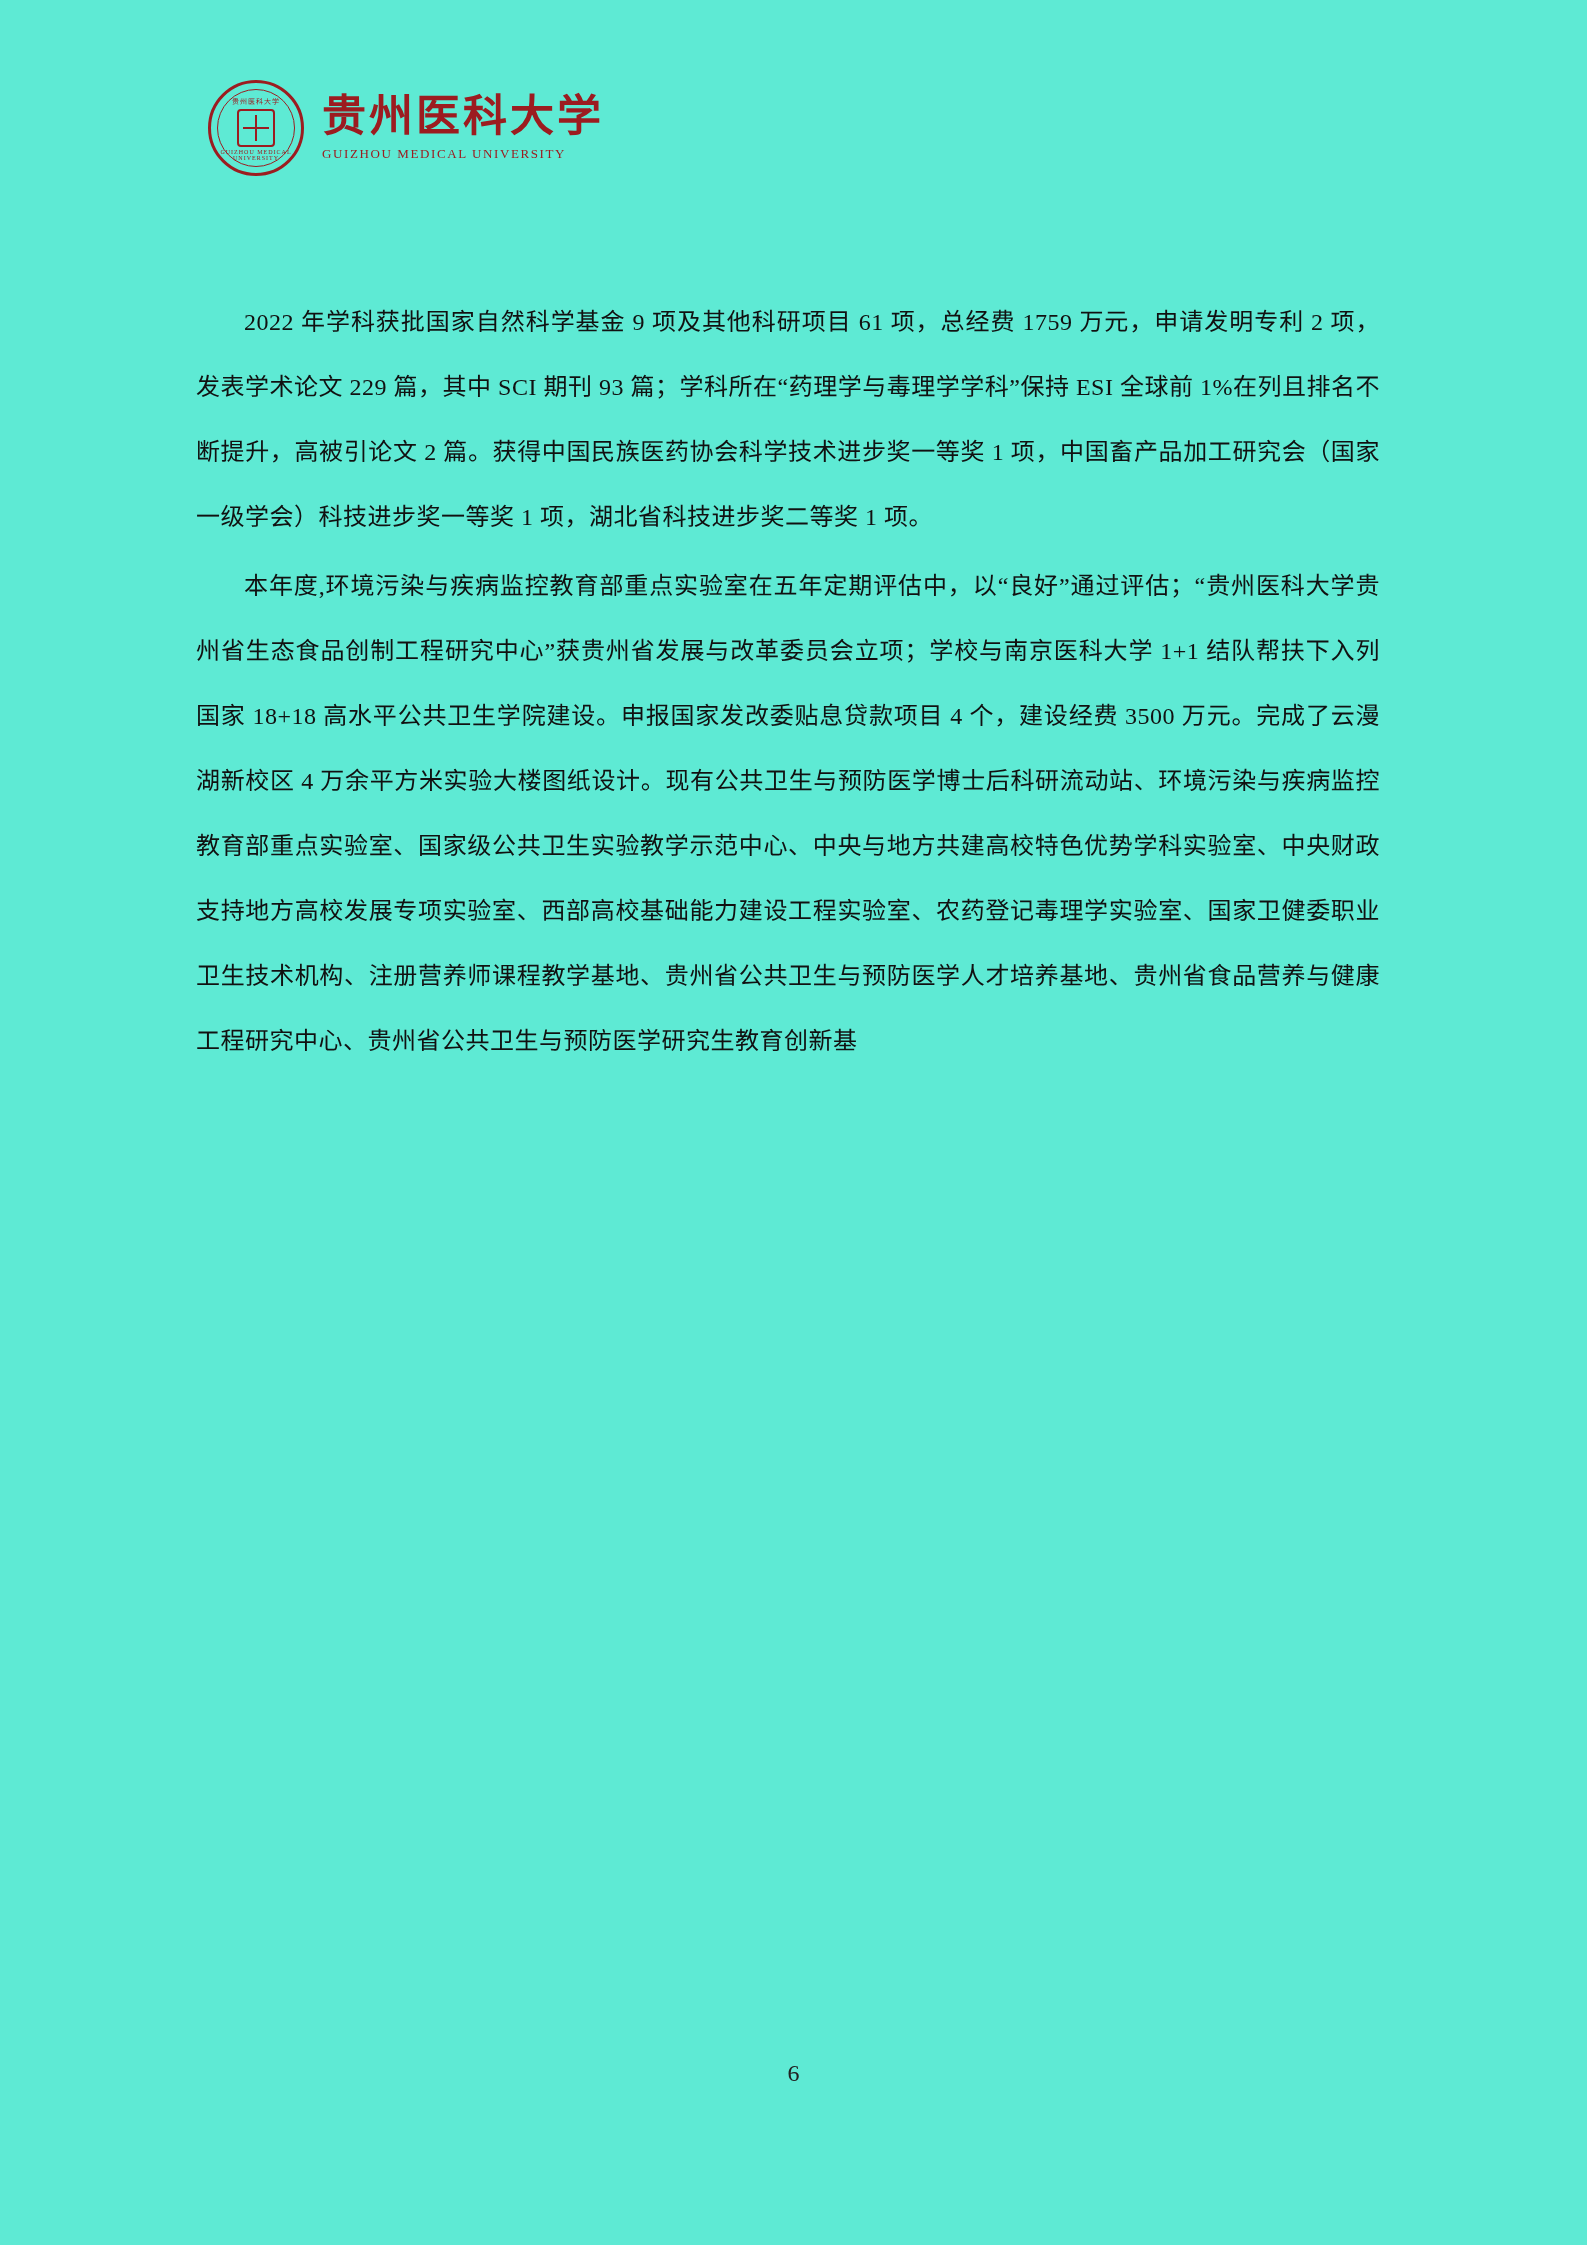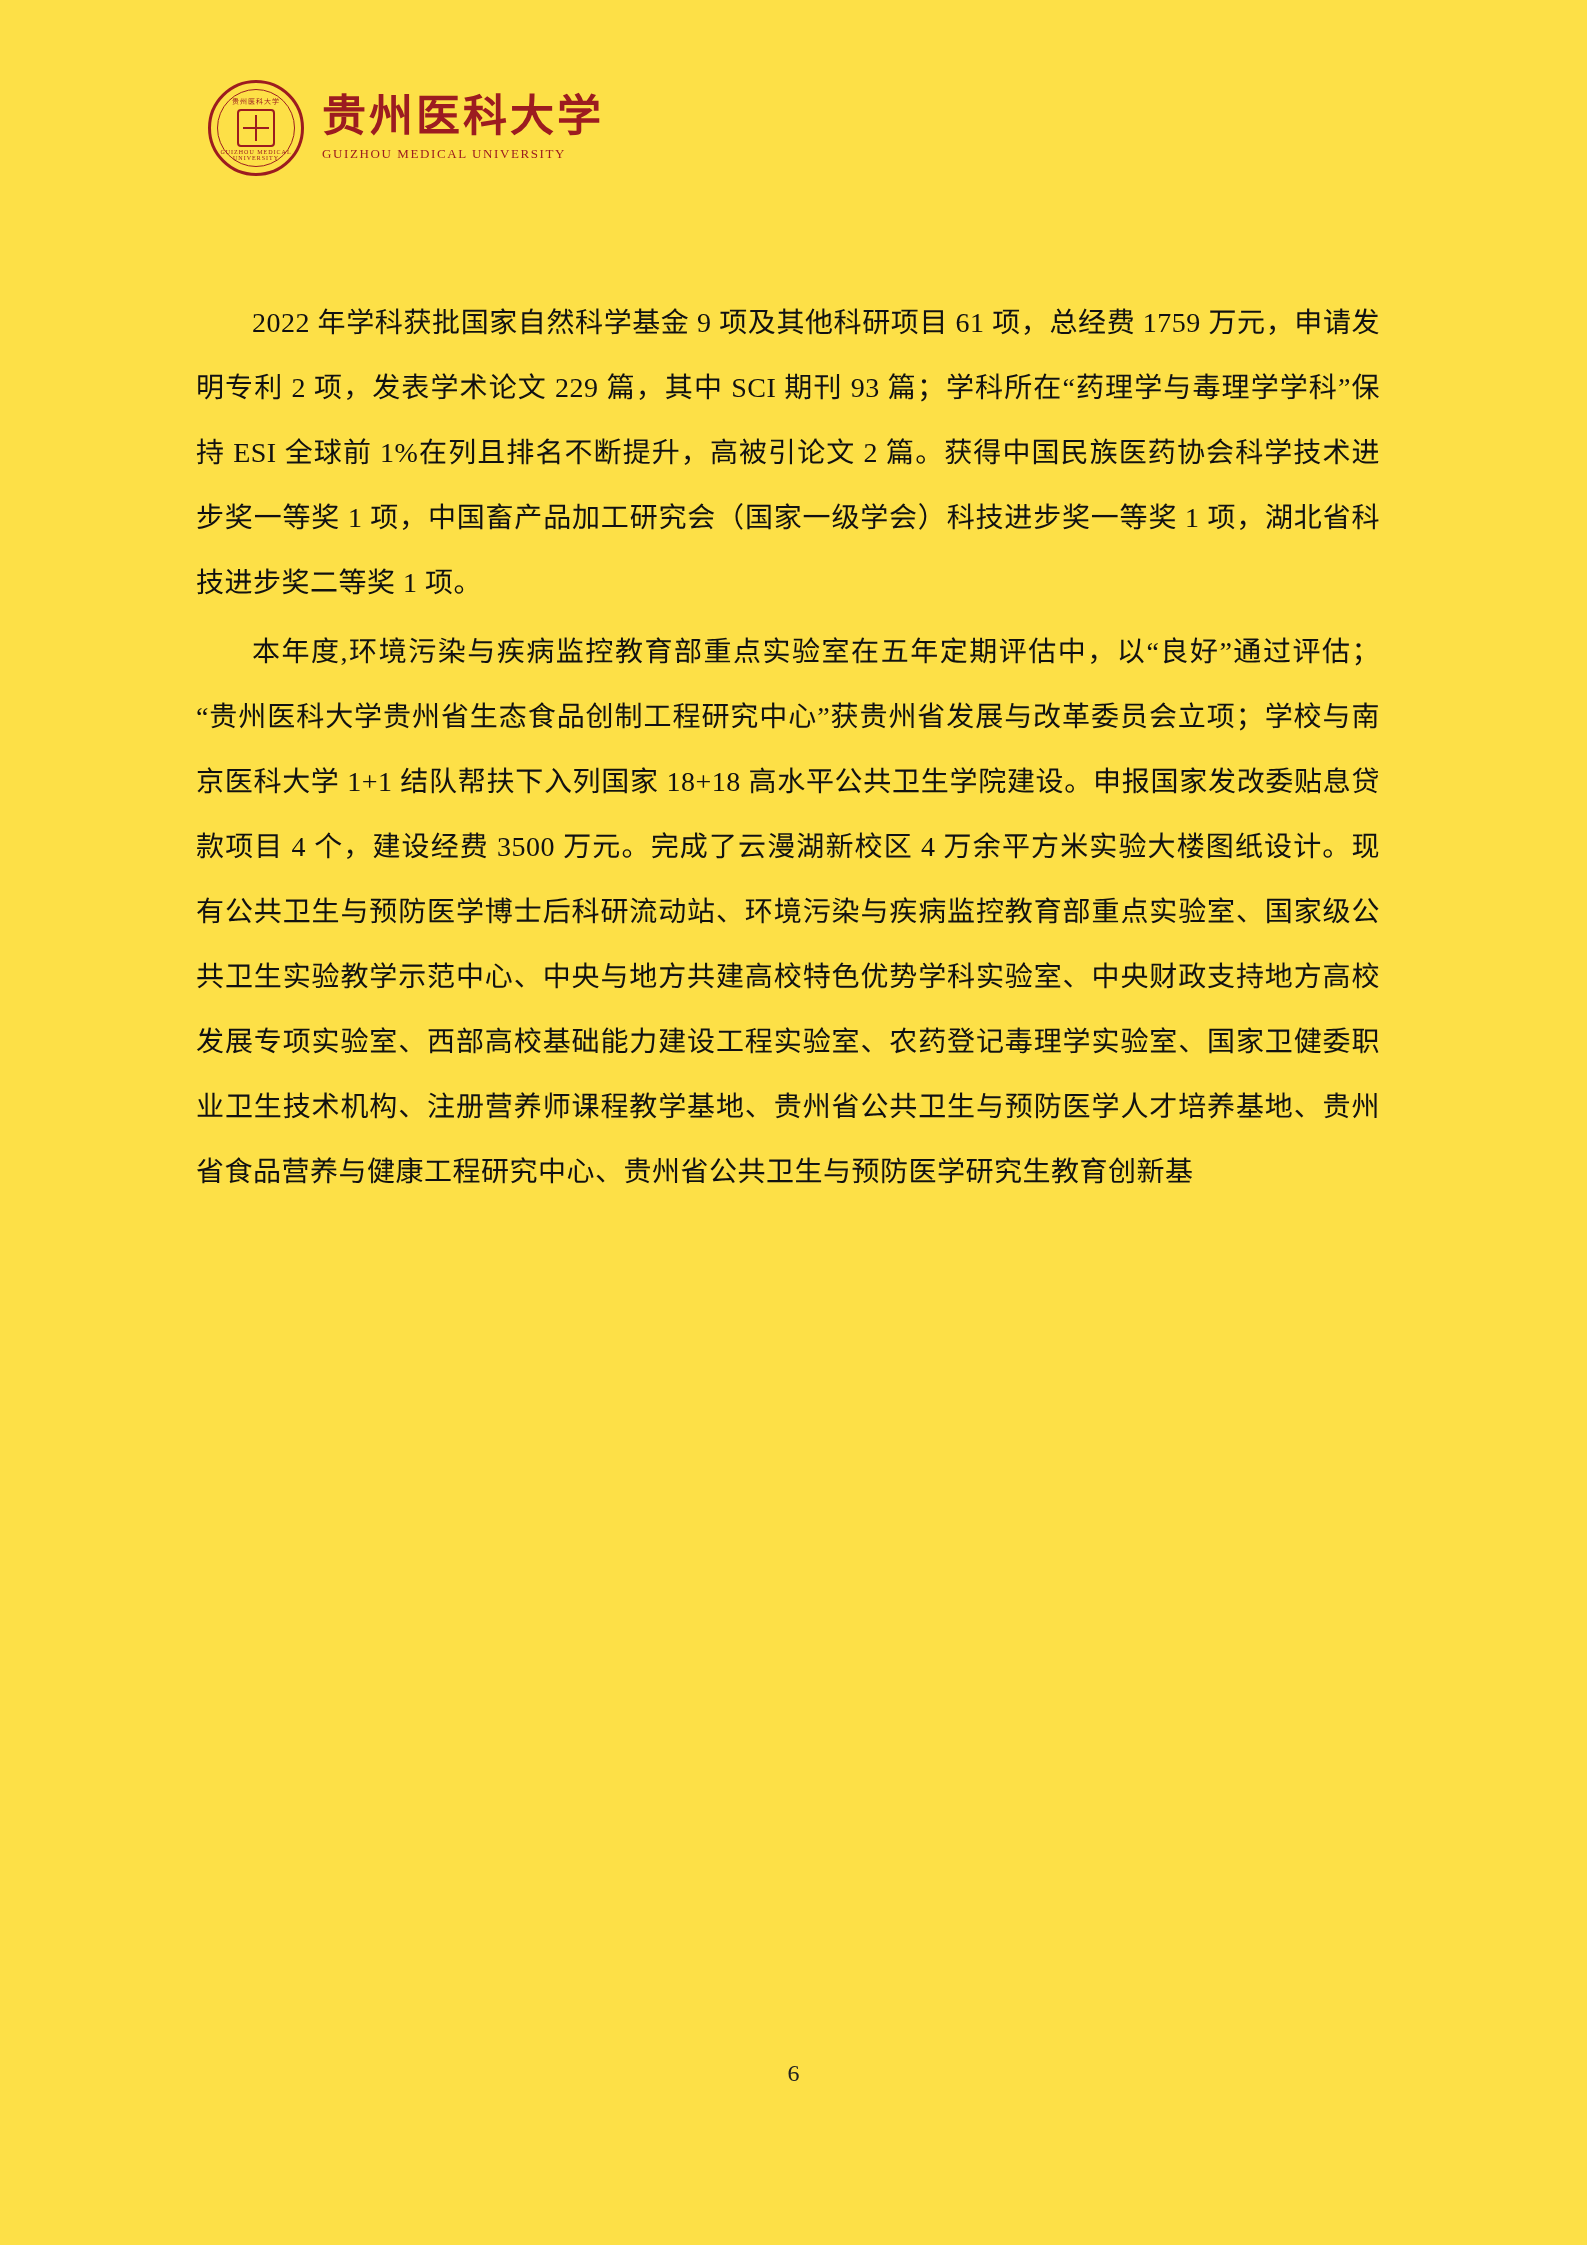--- a/index.html
+++ b/index.html
@@ -8,21 +8,21 @@
     background: #ffffff;
   }
   body {
     font-family: "Liberation Serif", "DejaVu Serif", serif;
     color: #000000;
   }
   .page {
     position: relative;
     width: 1587px;
     height: 2245px;
-    background: #fde047;
+    background: #5eead4;
     overflow: hidden;
     box-sizing: border-box;
   }
   .logo-block {
     position: absolute;
     left: 208px;
     top: 80px;
     display: flex;
     align-items: center;
     gap: 18px;
@@ -112,21 +112,21 @@
     font-family: "Liberation Serif", serif;
   }
   .body-area {
     position: absolute;
     left: 196px;
     top: 290px;
     width: 1200px;
   }
   p.para {
     margin: 0 16px 4px 0;
-    font-size: 28px;
+    font-size: 24px;
     line-height: 65px;
     text-align: justify;
     text-justify: inter-ideograph;
     text-indent: 2em;
     letter-spacing: 0.5px;
     color: #111111;
   }
   p.para.tight {
     text-indent: 2em;
   }

